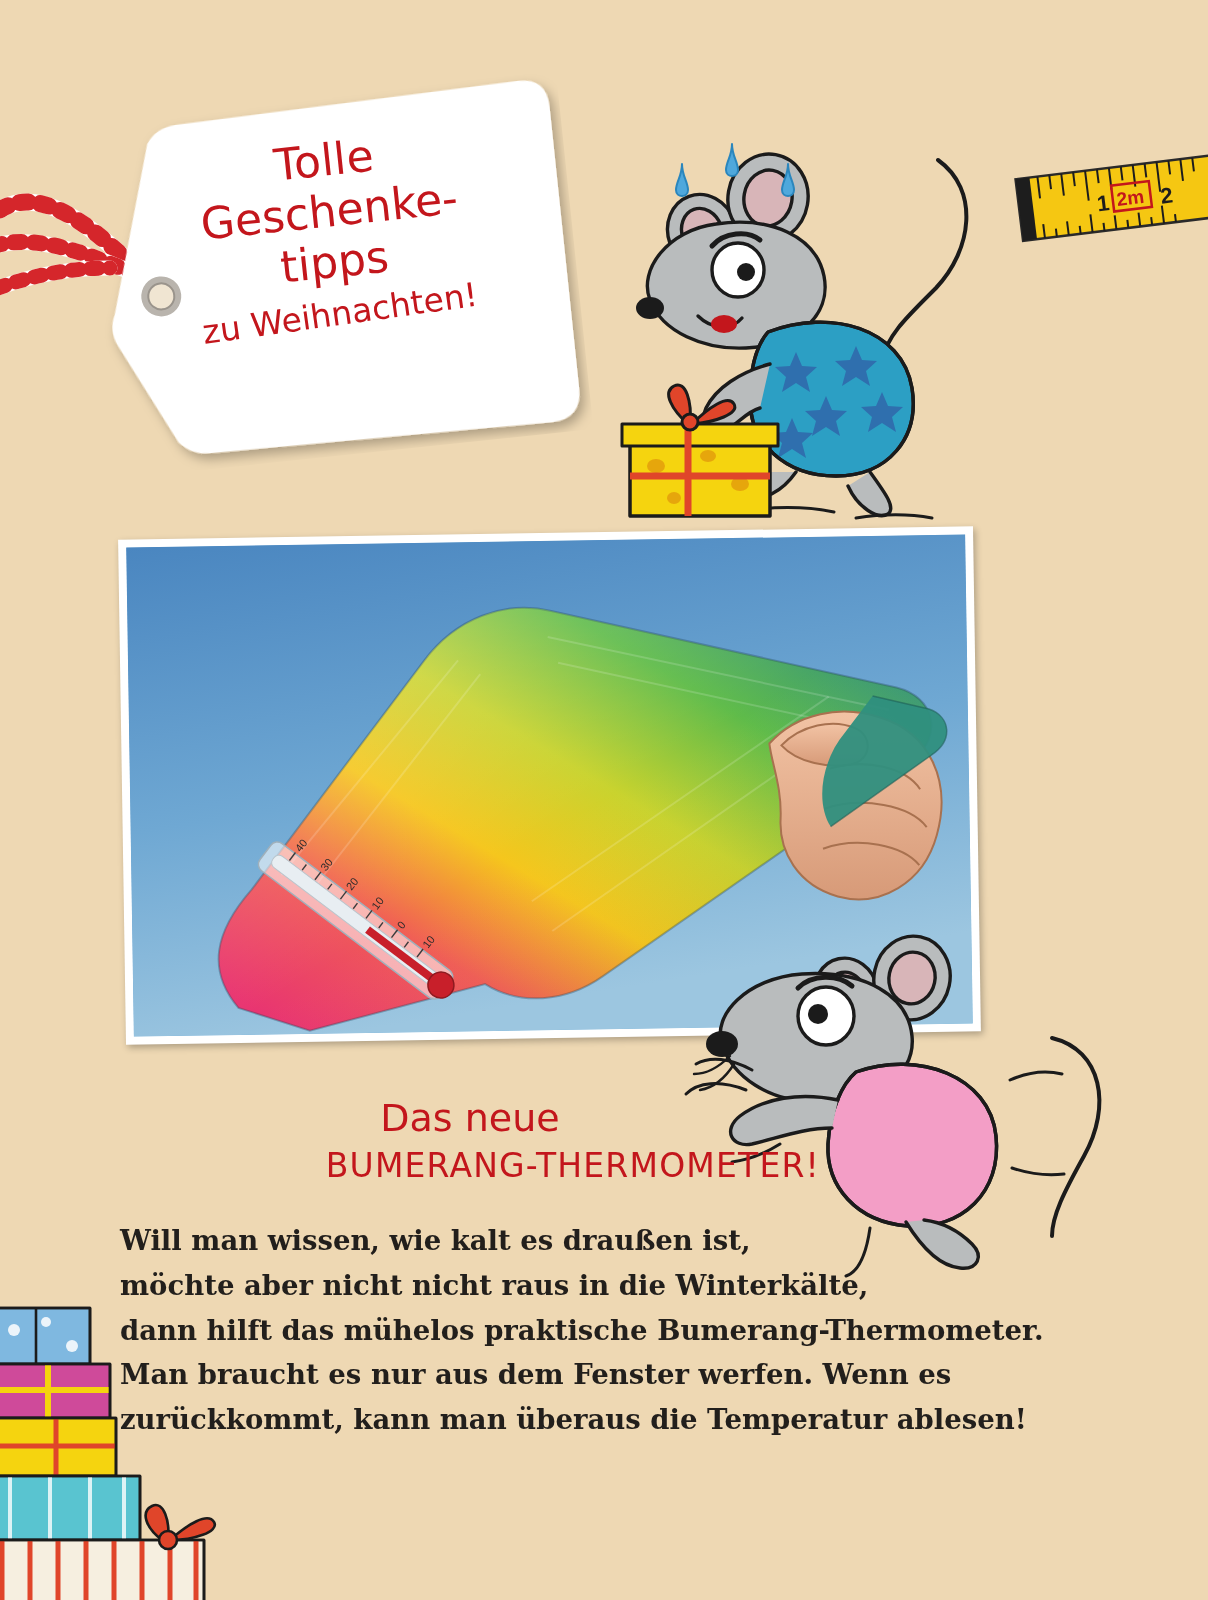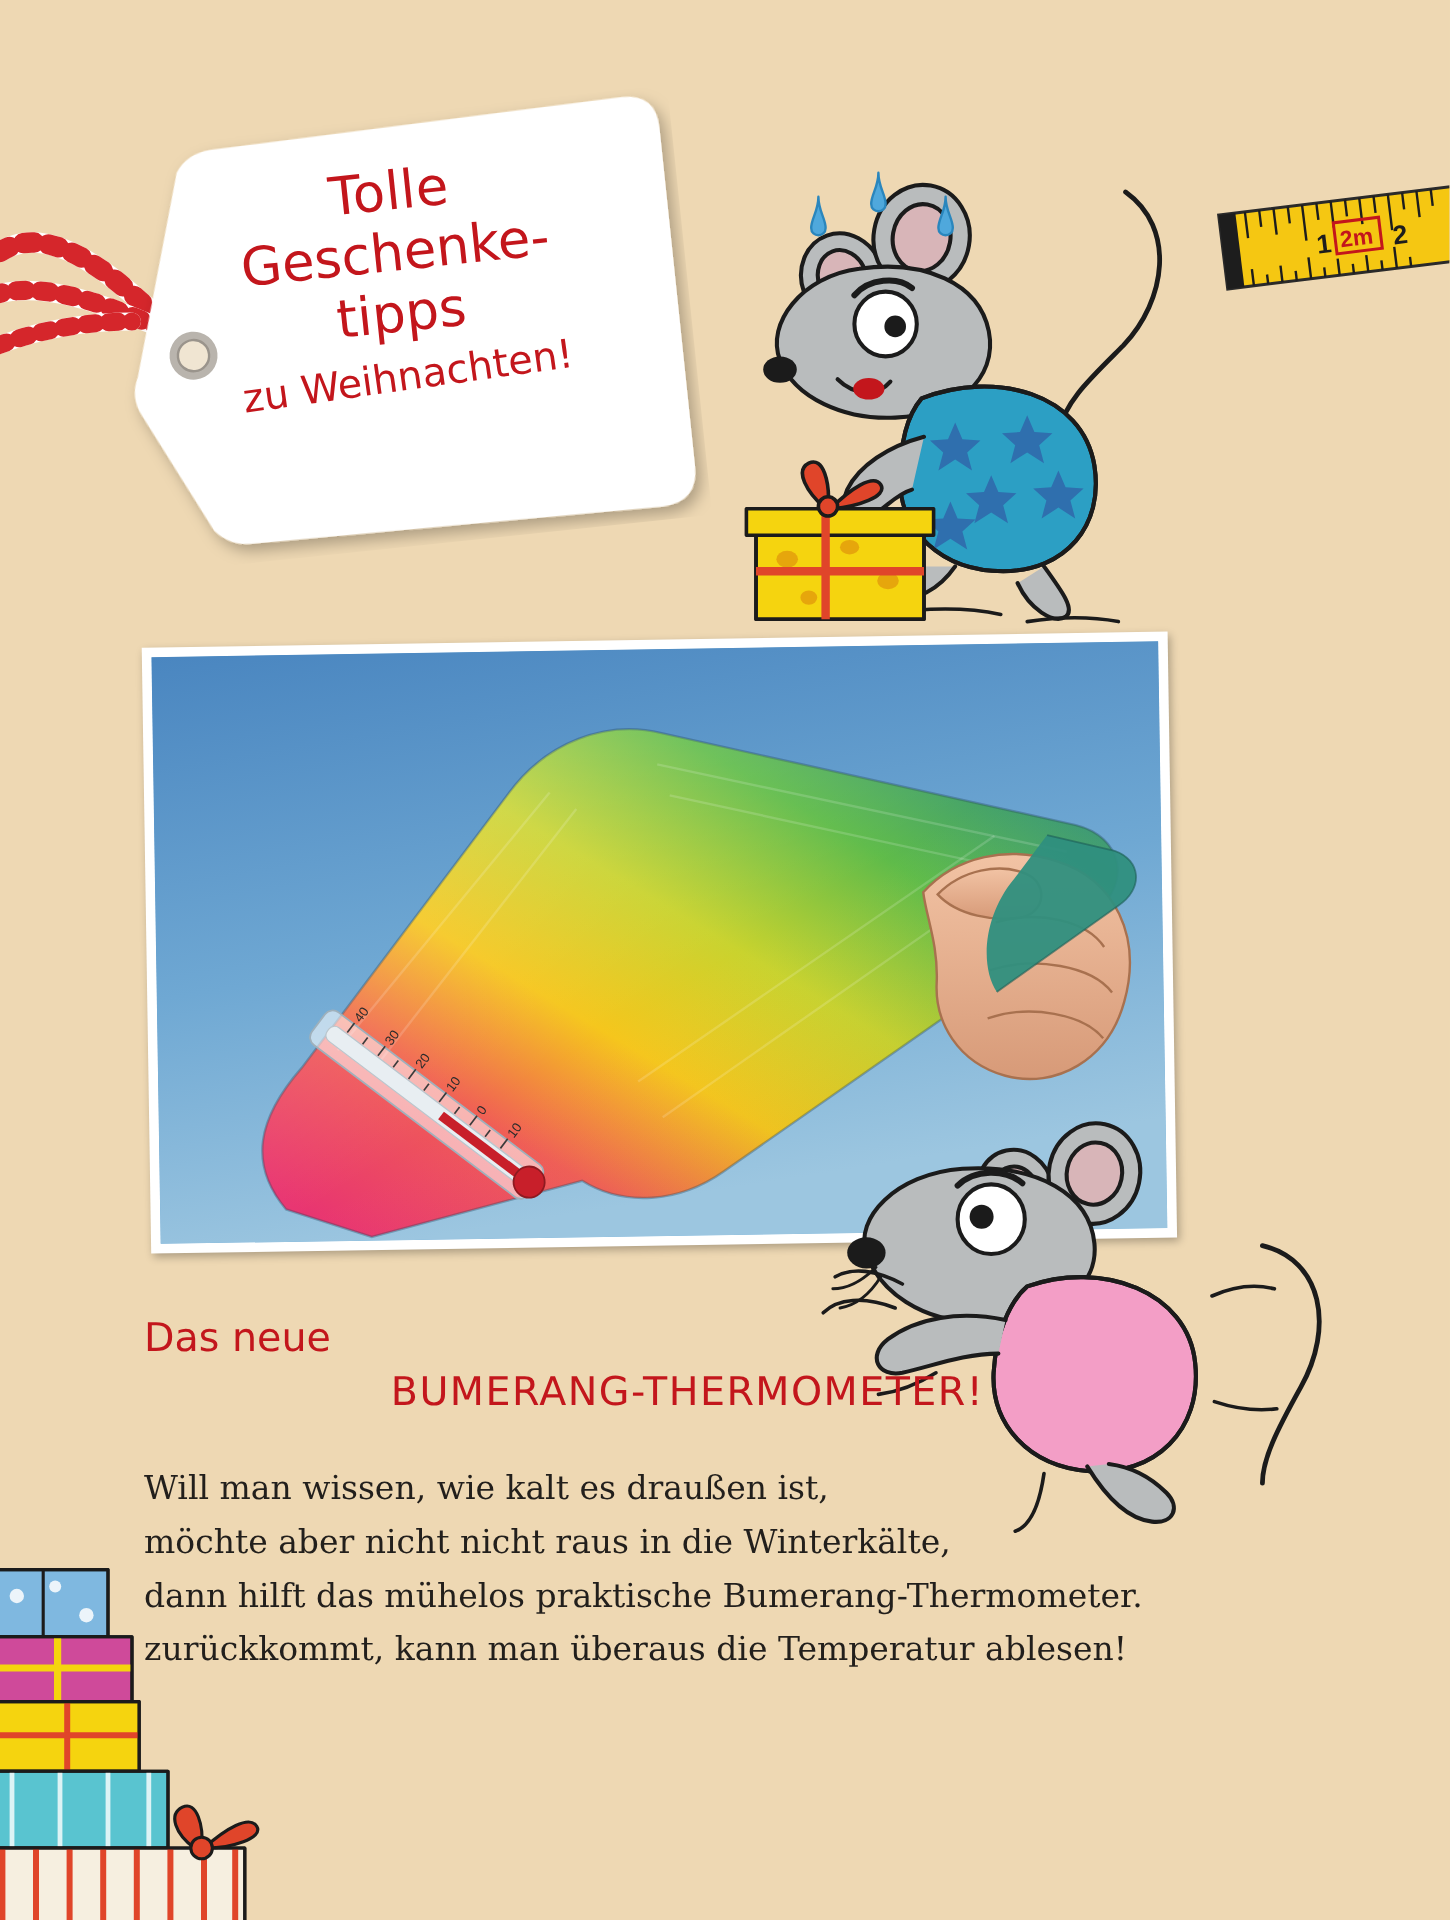--- a/index.html
+++ b/index.html
@@ -99,41 +99,42 @@
   
   .headline {
     position: absolute;
     left: 120px;
     top: 1093px;
     width: 700px;
     color: #c3161c;
   }
   .headline .h1 {
     font-family: "DejaVu Sans", sans-serif;
-    font-size: 33px;
+    font-size: 38px;
     line-height: 1.35;
+    text-align: center;
   }
   .headline .h2 {
     font-family: "DejaVu Sans", sans-serif;
     font-size: 33px;
     letter-spacing: 1.2px;
     line-height: 1.35;
     text-align: right;
   }
   .bodytext {
     position: absolute;
     left: 120px;
     top: 1218px;
     width: 960px;
     color: #221f1c;
     font-family: "DejaVu Serif", serif;
     font-size: 27.5px;
     line-height: 1.63;
   }
-  .bodytext p { margin: 0; }
+  .bodytext p { margin: 0; font-weight: bold; }
 
   
   .art { position: absolute; pointer-events: none; }
   #mouse-top  { left: 620px; top: 120px;  width: 420px; height: 420px; }
   #mouse-bottom { left: 660px; top: 930px; width: 470px; height: 360px; }
   #ruler { left: 1010px; top: 140px; width: 200px; height: 140px; }
   #gift-small { left: 612px; top: 380px; width: 180px; height: 150px; }
   #gift-stack { left: -10px; top: 1290px; width: 260px; height: 320px; }
 </style>
 </head>
@@ -481,16 +482,17 @@
 
   <div class="headline">
     <div class="h1">Das neue</div>
     <div class="h2">BUMERANG-THERMOMETER!</div>
   </div>
 
   <div class="bodytext">
     <p>Will man wissen, wie kalt es draußen ist,</p>
     <p>möchte aber nicht nicht raus in die Winterkälte,</p>
     <p>dann hilft das mühelos praktische Bumerang-Thermometer.</p>
+    <p>Man braucht es nur aus dem Fenster werfen. Wenn es</p>
     <p>zurückkommt, kann man überaus die Temperatur ablesen!</p>
   </div>
 
 </div>
 
 </body></html>

